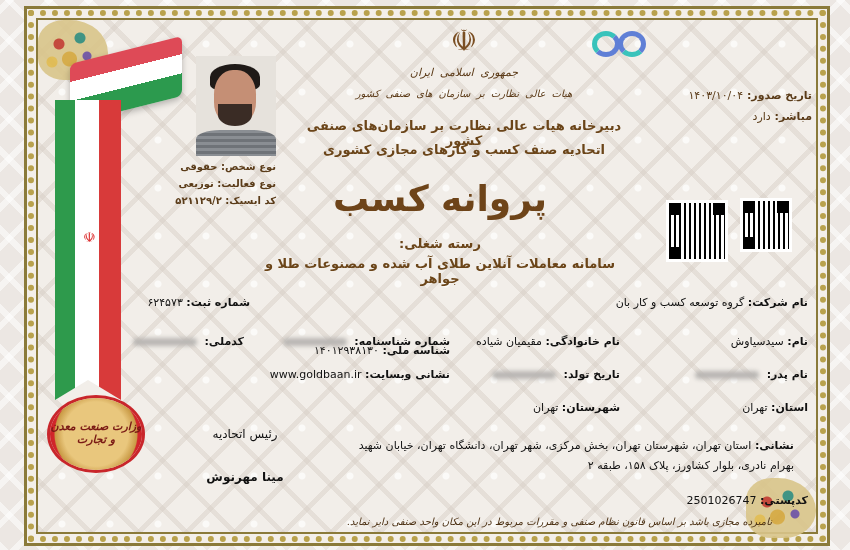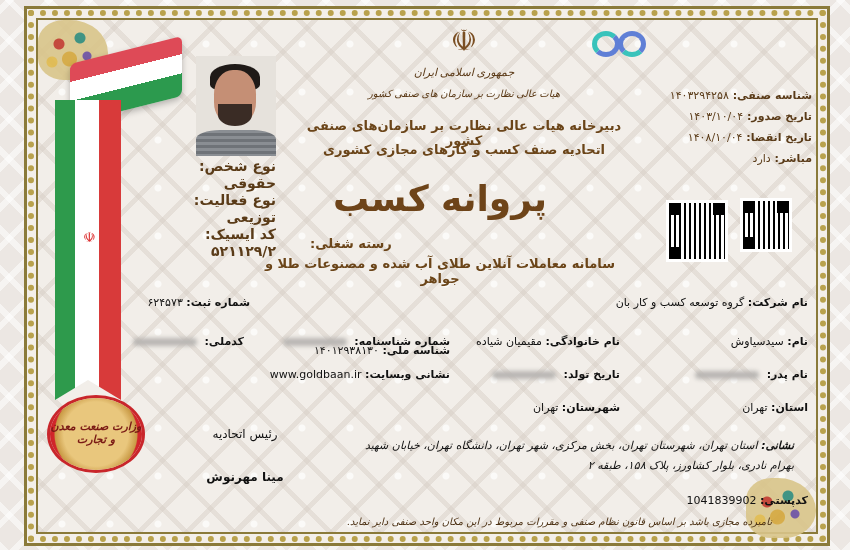--- a/index.html
+++ b/index.html
@@ -84,37 +84,37 @@
   }
 
   
   .emblem {
     position:absolute; left:446px; top:24px; width:36px; height:34px;
     color:#7a4e22; font-size:30px; text-align:center; line-height:34px;
     font-family:"DejaVu Serif", serif;
   }
   .cal-1, .cal-2 {
     position:absolute; width:300px; text-align:center; direction:rtl;
-    font-family:Liberation Serif, serif; font-style:italic; color:#5b3a17;
+    font-family:Liberation Mono, monospace; font-style:italic; color:#5b3a17;
   }
   .cal-1 { left:314px; top:66px; font-size:11px; }
   .cal-2 { left:314px; top:88px; font-size:10px; }
   .org-1, .org-2 {
     position:absolute; width:340px; text-align:center; direction:rtl;
     font-weight:bold; color:#6b4519;
   }
   .org-1 { left:294px; top:118px; font-size:13px; }
   .org-2 { left:294px; top:142px; font-size:13px; }
 
   .title {
     position:absolute; left:320px; top:178px; width:240px; text-align:center; direction:rtl;
     font-size:36px; font-weight:bold; color:#6e4419;
   }
   .cat-label {
-    position:absolute; left:310px; top:236px; width:260px; text-align:left; direction:rtl;
+    position:absolute; left:310px; top:236px; width:260px; text-align:center; direction:rtl;
     font-size:13px; font-weight:bold; color:#6b4519;
   }
   .cat-value {
     position:absolute; left:250px; top:256px; width:380px; text-align:center; direction:rtl;
     font-size:13px; font-weight:bold; color:#6b4519;
   }
 
   
   .logo {
     position:absolute; left:588px; top:28px; width:160px; height:32px; display:flex;
@@ -174,38 +174,38 @@
     background:#3a2c25;
   }
   .photo .shirt {
     position:absolute; left:0; top:74px; width:80px; height:30px;
     background:repeating-linear-gradient(0deg, #6f7378 0 3px, #8a8e93 3px 6px);
     border-radius:30% 30% 0 0;
   }
 
   .person-info {
     position:absolute; left:168px; top:158px; width:108px; direction:rtl; text-align:right;
-    font-size:14px; font-weight:bold; color:#5a3b18; line-height:17px;
+    font-size:10px; font-weight:bold; color:#5a3b18; line-height:17px;
   }
 
   
   .field {
     position:absolute; direction:rtl; text-align:right; font-size:11px; color:#111;
     white-space:nowrap;
   }
   .field .lbl { font-weight:bold; }
   .field .val { font-weight:normal; }
   .blur {
     display:inline-block; width:64px; height:8px; background:#b9b6b3; border-radius:5px;
     filter:blur(2px); vertical-align:middle; margin-right:4px;
   }
 
   .address {
     position:absolute; left:340px; top:436px; width:454px; direction:rtl; text-align:right;
-    font-size:11px; color:#111; line-height:20px;font-style:italic;
+    font-size:11px; color:#111; line-height:20px;
   }
   .address .lbl { font-weight:bold; }
 
   .sign-title {
     position:absolute; left:200px; top:427px; width:90px; text-align:center; direction:rtl;
     font-size:12px; color:#111;
   }
   .sign-name {
     position:absolute; left:200px; top:470px; width:90px; text-align:center; direction:rtl;
     font-size:12px; font-weight:bold; color:#111;
@@ -246,23 +246,21 @@
 <div class="org-2">اتحادیه صنف کسب و کارهای مجازی کشوری</div>
 
 <div class="logo">
   <div class="logo-mark">
     <div class="ring1"></div>
       <div class="ring2"></div>
   </div>
 </div>
 
 <div class="info-right">
-  <div><span class="lbl">شناسه صنفی:</span> <span class="val">۱۴۰۳۲۹۴۲۵۸</span></div>
   <div><span class="lbl">تاریخ صدور:</span> <span class="val">۱۴۰۳/۱۰/۰۴</span></div>
-  <div><span class="lbl">تاریخ انقضا:</span> <span class="val">۱۴۰۸/۱۰/۰۴</span></div>
   <div><span class="lbl">مباشر:</span> <span class="val">دارد</span></div>
 </div>
 
 <div class="qr qr1">
     <div class="q"></div>
   </div>
 <div class="qr qr2">
     <div class="q"></div>
   </div>
 
@@ -321,19 +319,19 @@
 </div>
 <div class="field" style="right:230px; top:401px;">
   <span class="lbl">شهرستان:</span> <span class="val">تهران</span>
 </div>
 
 <div class="address">
   <span class="lbl">نشانی:</span> <span>استان تهران، شهرستان تهران، بخش مرکزی، شهر تهران، دانشگاه تهران، خیابان شهید بهرام نادری، بلوار کشاورز، پلاک ۱۵۸، طبقه ۲</span>
 </div>
 
 <div class="field" style="right:42px; top:494px;">
-  <span class="lbl">کدپستی:</span> <span class="val">1041839902</span>
+  <span class="lbl">کدپستی:</span> <span class="val">2501026747</span>
 </div>
 
 <div class="sign-title">رئیس اتحادیه</div>
 <div class="sign-name">مینا مهرنوش</div>
 
 <div class="footer-note">نامبرده مجازی باشد بر اساس قانون نظام صنفی و مقررات مربوط در این مکان واحد صنفی دایر نماید.</div>
 
 </body></html>

